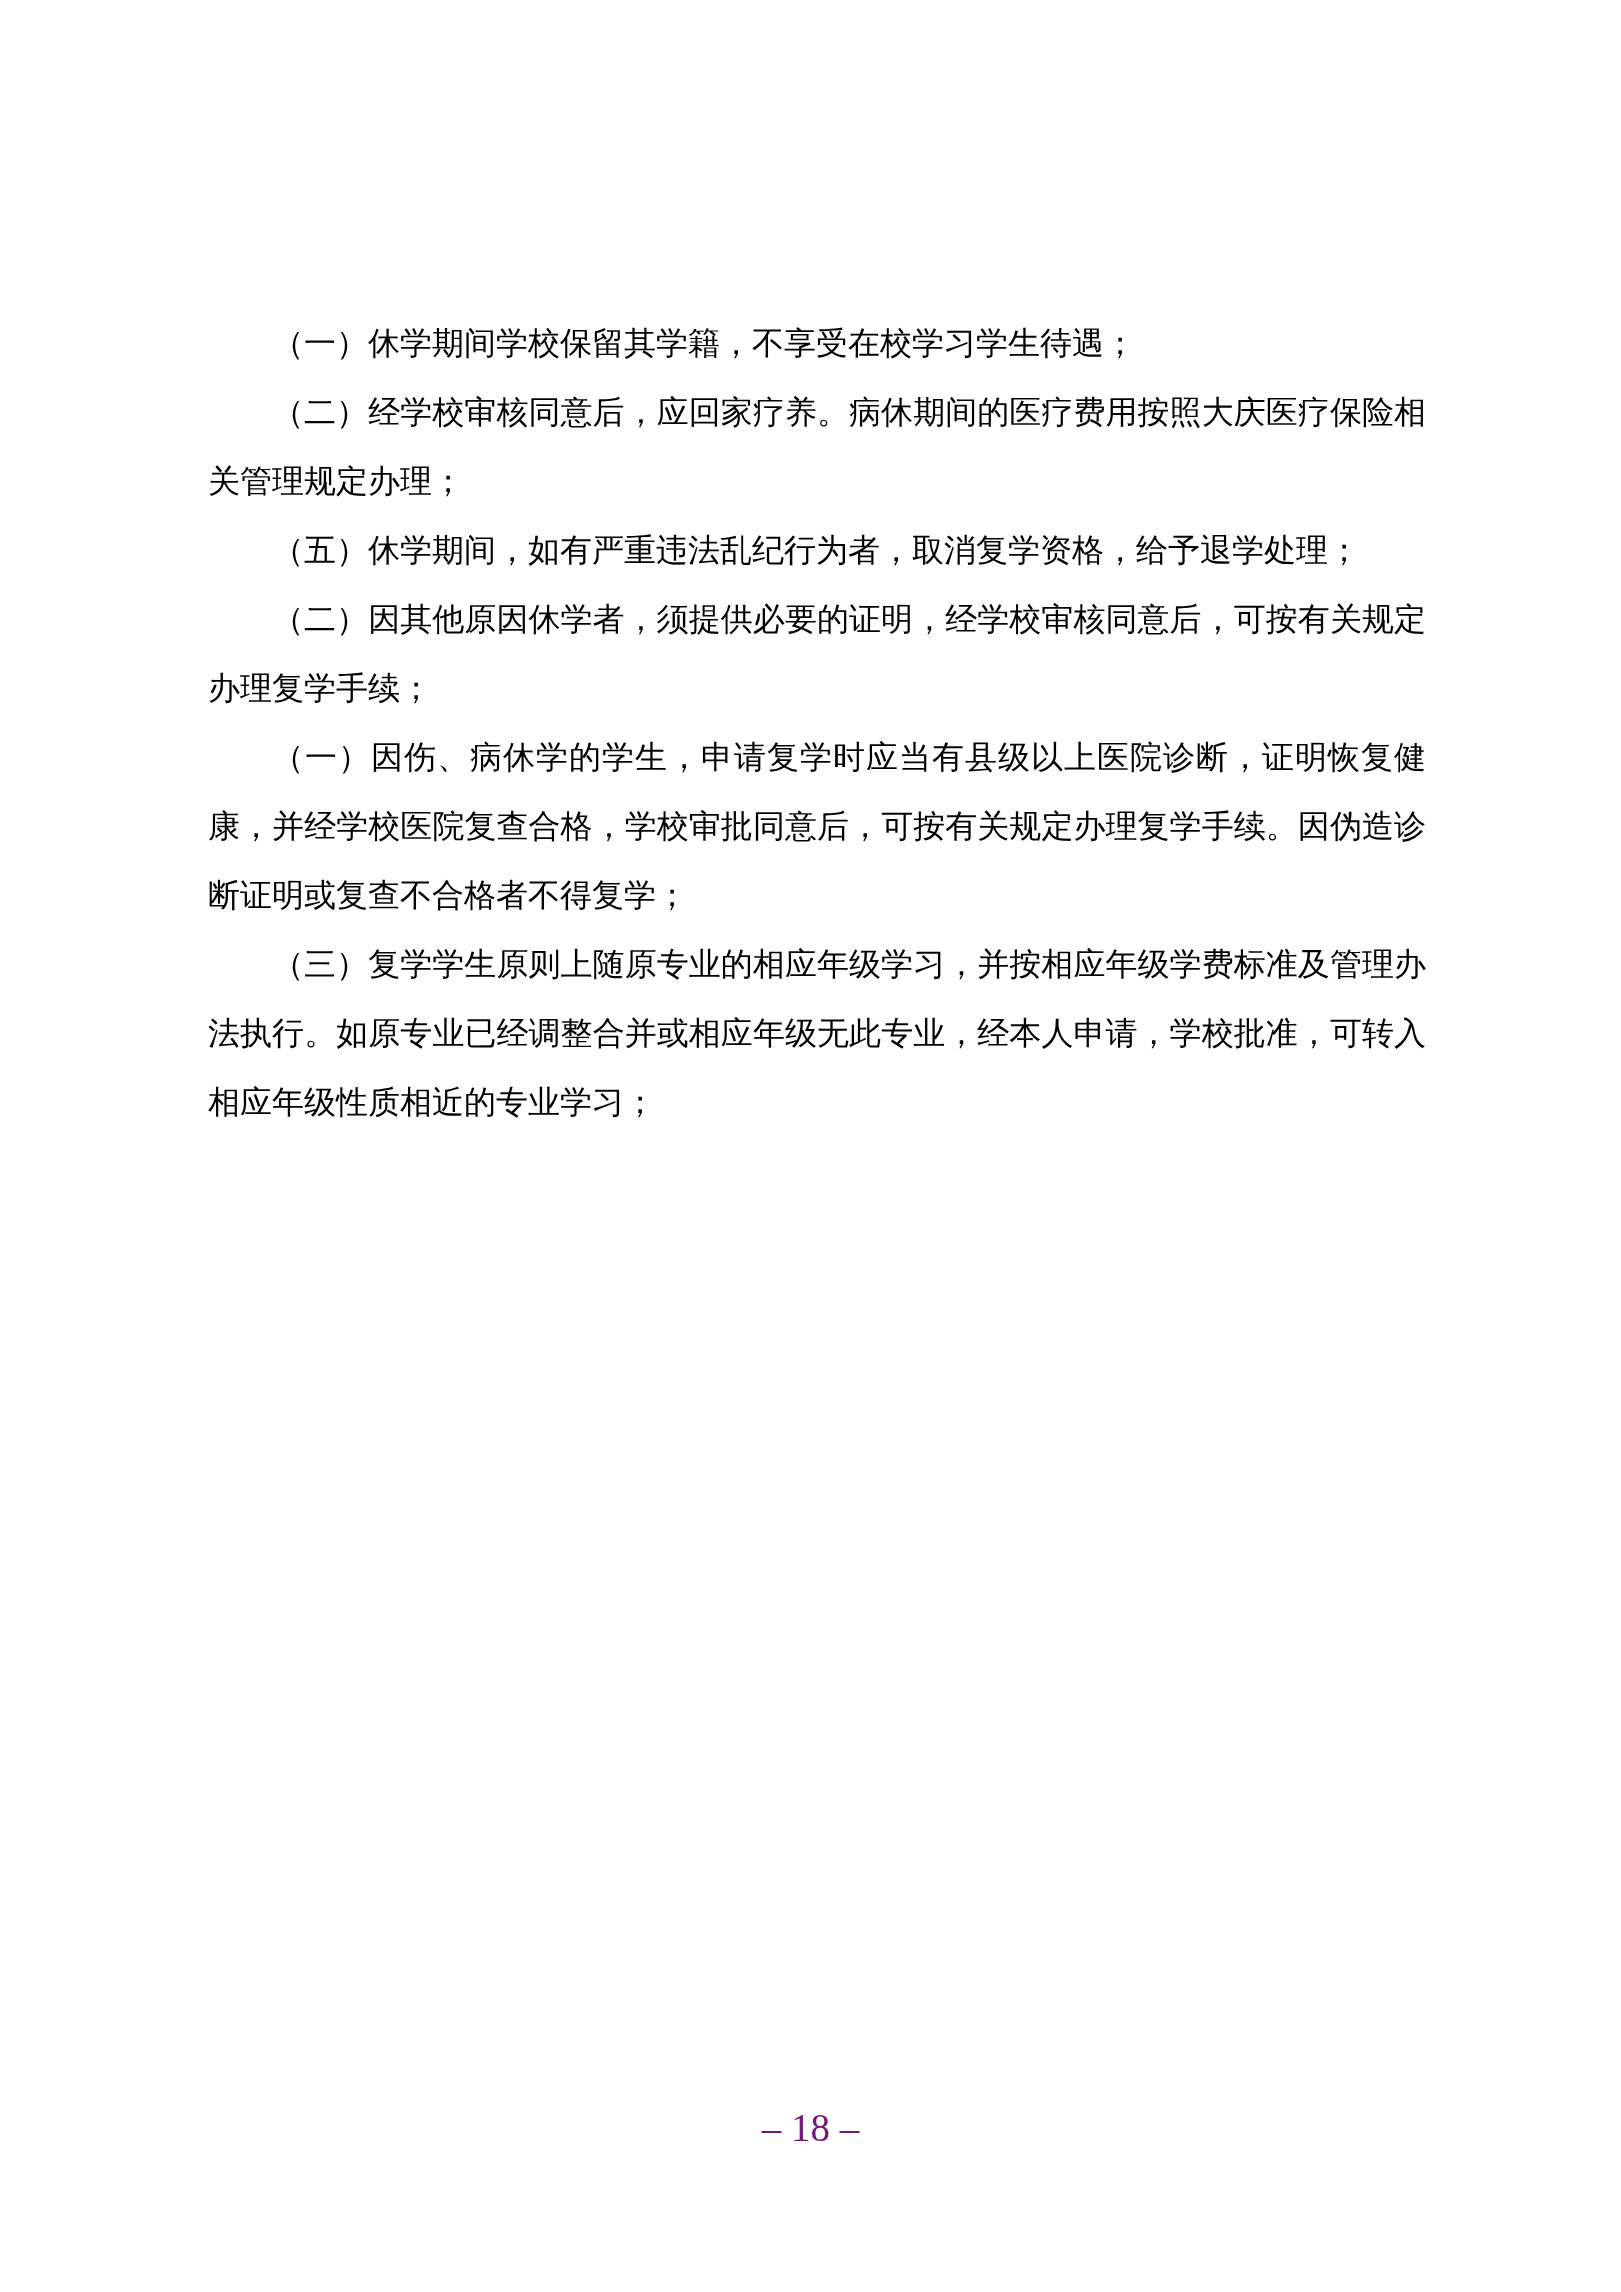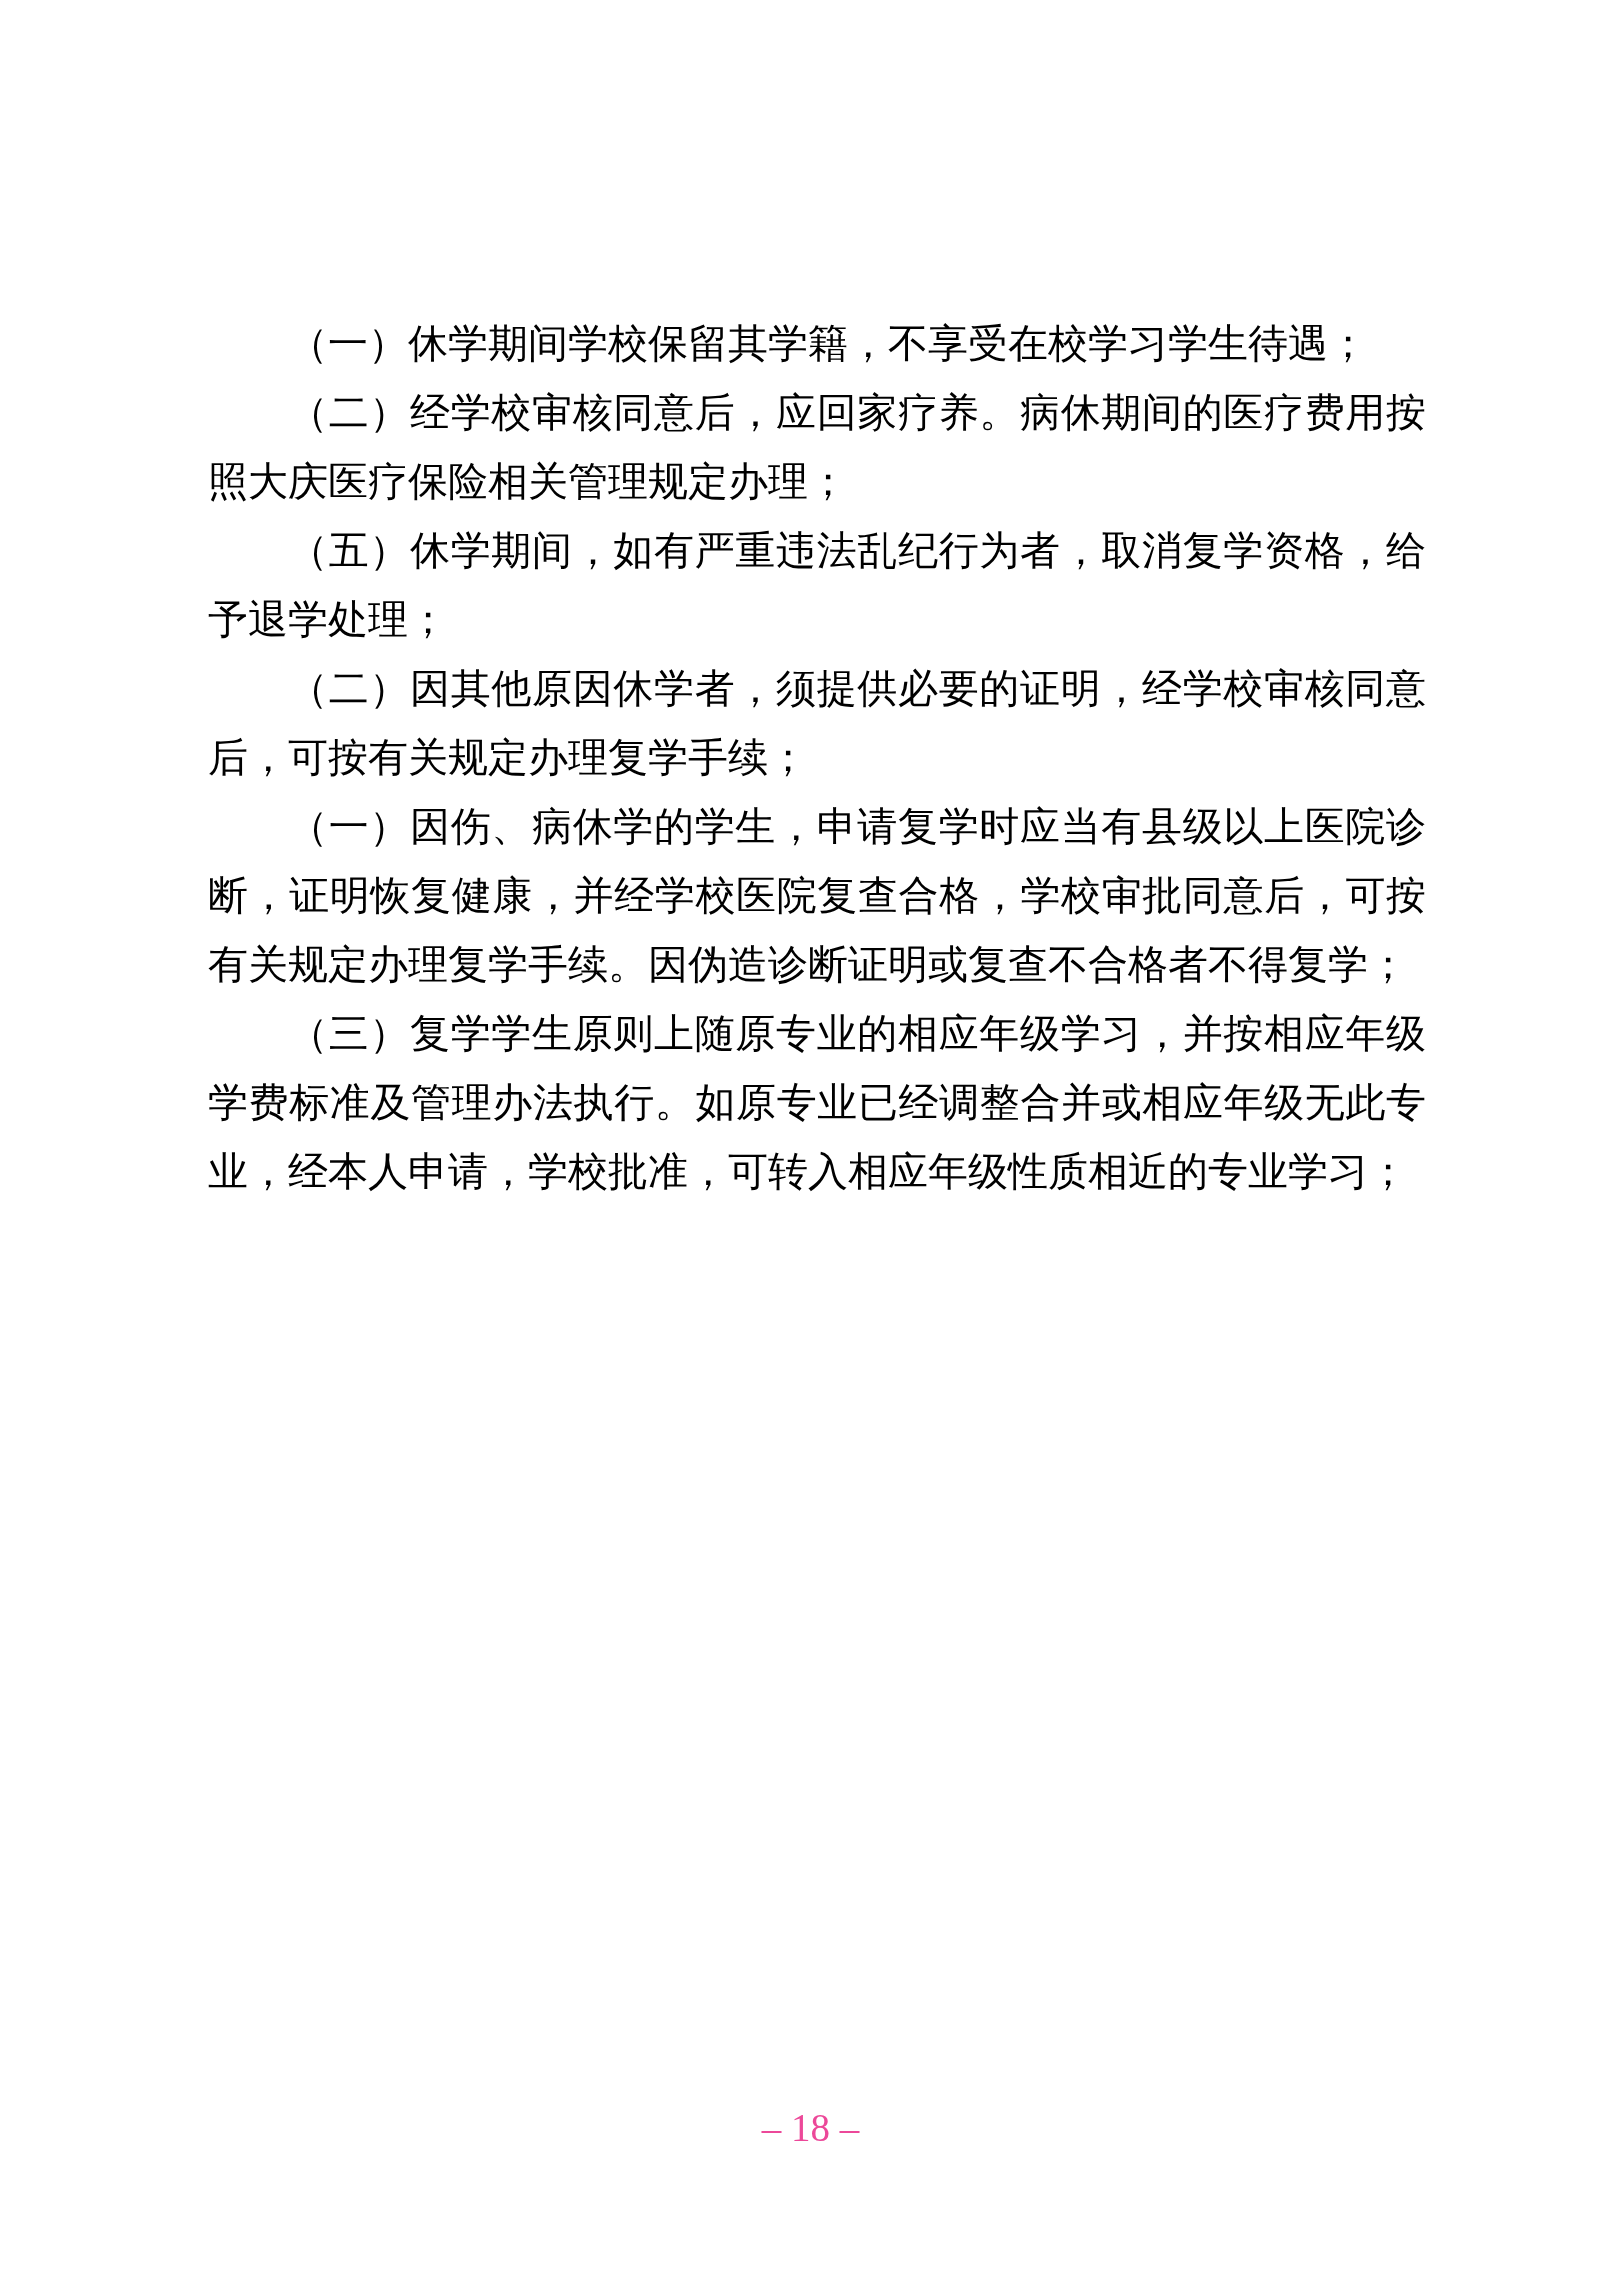--- a/index.html
+++ b/index.html
@@ -18,39 +18,39 @@
     color: #000000;
   }
   .content {
     position: absolute;
     left: 208px;
     top: 309px;
     width: 1218px;
   }
   .content p {
     margin: 0;
-    font-size: 40px;
+    font-size: 32px;
     line-height: 69px;
     text-align: justify;
     text-indent: 2em;
     letter-spacing: 0;
     word-break: break-all;
   }
   .content p b.article-no {
     font-weight: 700;
   }
   .page-footer {
     position: absolute;
     left: 0;
     top: 2098px;
     width: 100%;
     text-align: center;
     font-size: 39px;
     line-height: 59px;
-    color: #ec4899;
+    color: #701a75;
   }
 </style>
 </head>
 <body>
 
 <div class="page">
   <main class="content" id="paragraphs">
       <p>（一）休学期间学校保留其学籍，不享受在校学习学生待遇；</p>
       <p>（二）经学校审核同意后，应回家疗养。病休期间的医疗费用按照大庆医疗保险相关管理规定办理；</p>
       <p>（五）休学期间，如有严重违法乱纪行为者，取消复学资格，给予退学处理；</p>

